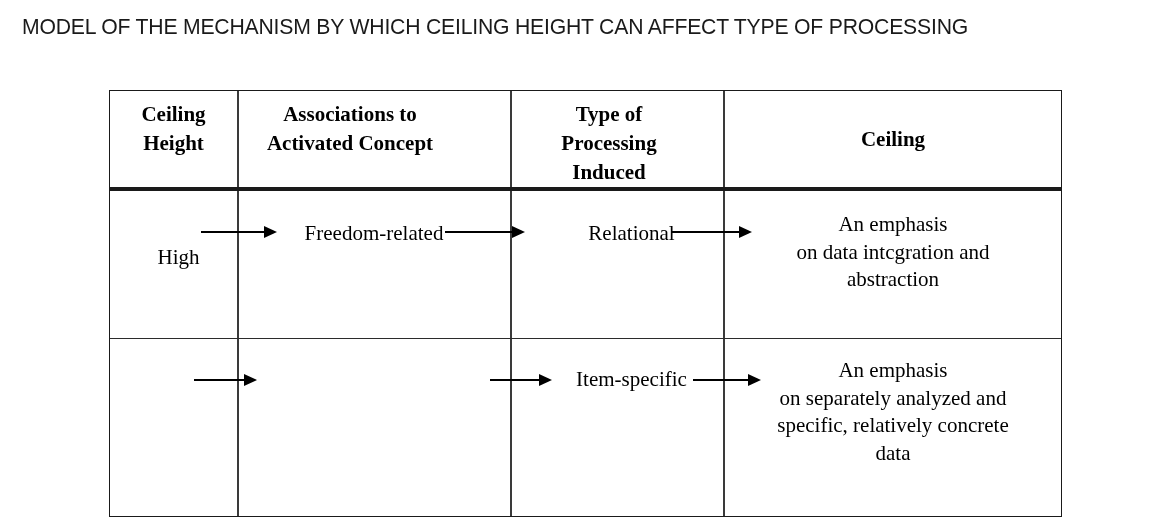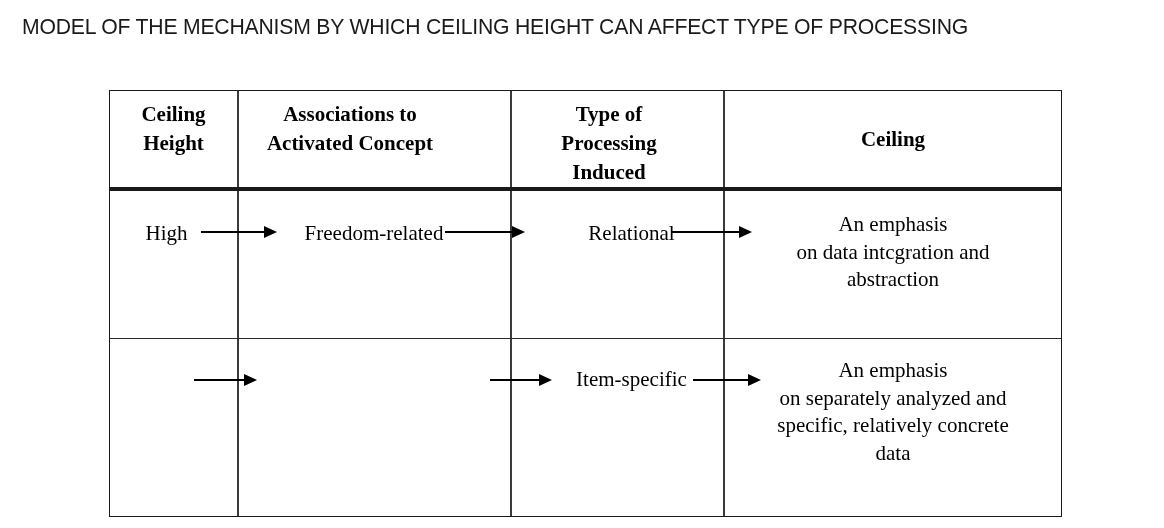--- a/index.html
+++ b/index.html
@@ -128,21 +128,21 @@
     bottom: 0;
     display: flex;
     align-items: center;
     justify-content: center;
     box-sizing: border-box;
     font-size: 21px;
     line-height: 1.32;
     text-align: center;
     z-index: 4;
   }
-  .c1 { left: 0px;   width: 127px; }
+  .c1 { left: 12px;   width: 127px; margin-top: 24px; }
   .c2 { left: 128px; width: 272px; }
   .c3 { left: 401px; width: 241px; }
   .c4 { left: 614px; width: 338px; }
 
   
   .row-high .c1, .row-high .c2, .row-high .c3 { align-items: flex-start; padding-top: 33px; }
   .row-low  .c1, .row-low  .c2, .row-low  .c3 { align-items: flex-start; padding-top: 27px; }
 
   
   .outcome { white-space: pre-line; }

